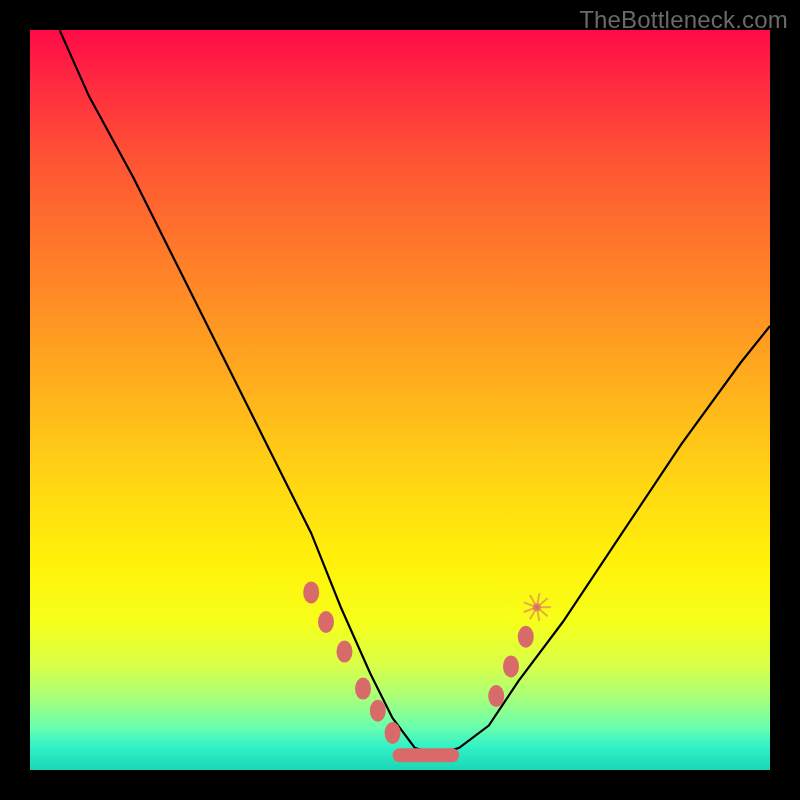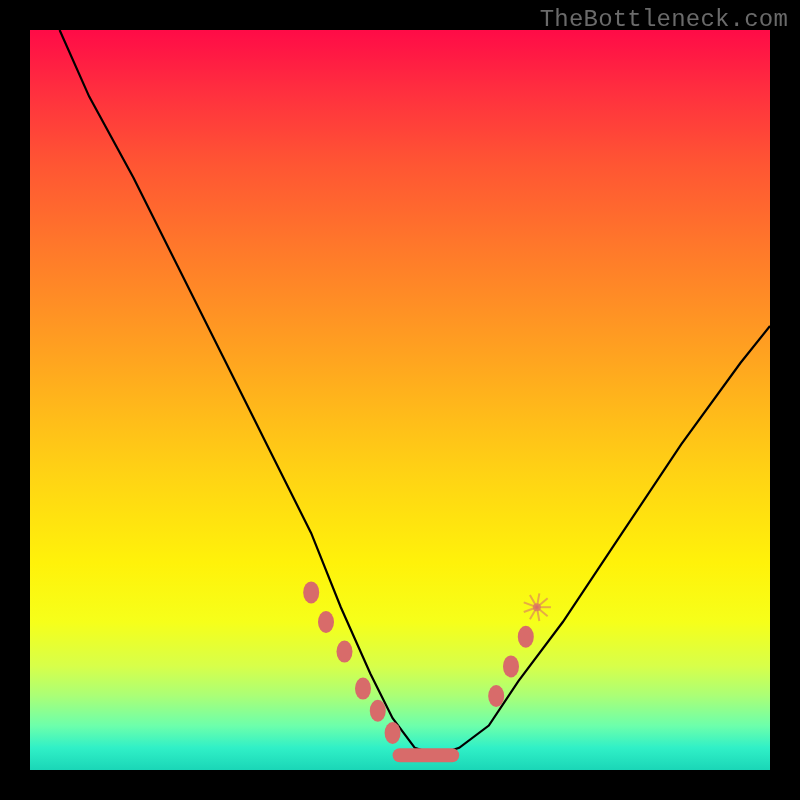--- a/index.html
+++ b/index.html
@@ -36,21 +36,20 @@
   }
   .watermark {
     position: absolute;
     top: 6px;
     right: 12px;
     color: #6a6a6a;
     font-size: 24px;
     font-weight: 500;
     letter-spacing: 0.2px;
     z-index: 20;
-    font-family: Liberation Mono, monospace;
   }
   svg {
     position: absolute;
     left: 0;
     top: 0;
   }
   .curve {
     fill: none;
     stroke: #000;
     stroke-width: 2.2;

